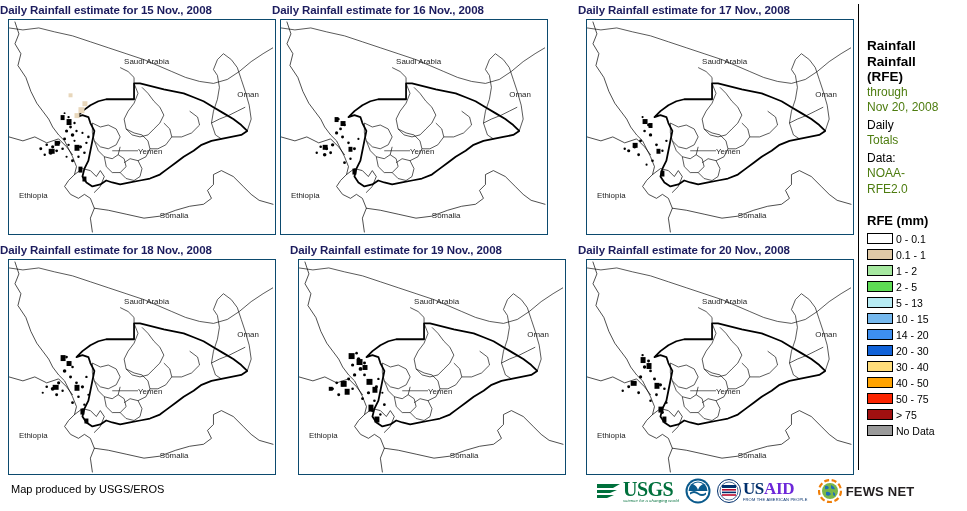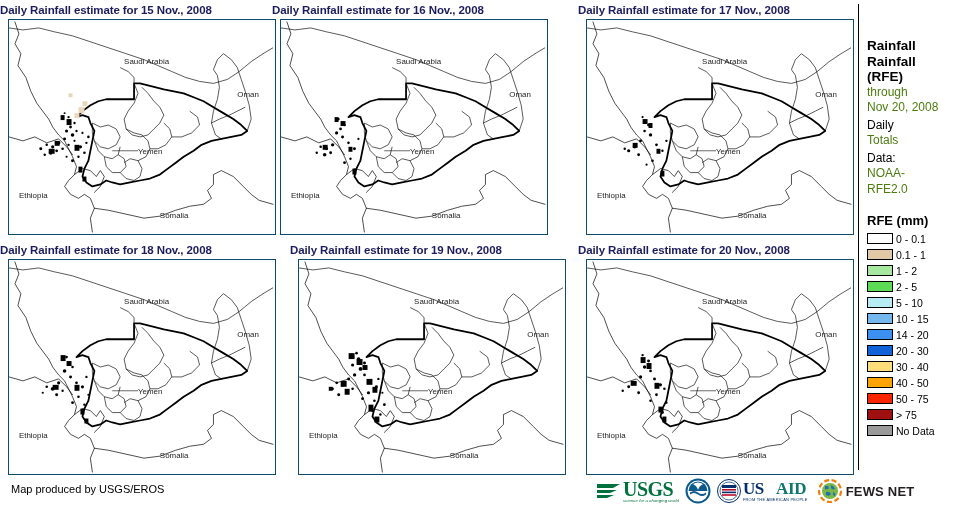--- a/index.html
+++ b/index.html
@@ -153,21 +153,21 @@
     font-style: italic;
   }
   .usaid-text {
     font-family: "Liberation Serif", serif;
     font-weight: bold;
     font-size: 17px;
     line-height: 16px;
     letter-spacing: -0.3px;
   }
   .usaid-us { color: #002f6c; }
-  .usaid-aid { color: #0f766e; margin-left: 12px; }
+  .usaid-aid { color: #6d28d9; }
   .usaid-tag {
     font-size: 4px;
     color: #002f6c;
     letter-spacing: 0.2px;
   }
   .fews-text {
     font-family: "Liberation Sans", sans-serif;
     font-weight: bold;
     font-size: 13px;
     color: #231f20;
@@ -617,21 +617,21 @@
     <div class="legend-row">
       <span class="legend-swatch" style="background-color: rgb(166, 232, 160);"></span>
       <span class="legend-label">1 - 2</span>
     </div>
     <div class="legend-row">
       <span class="legend-swatch" style="background-color: rgb(93, 219, 84);"></span>
       <span class="legend-label">2 - 5</span>
     </div>
     <div class="legend-row">
       <span class="legend-swatch" style="background-color: rgb(184, 236, 244);"></span>
-      <span class="legend-label">5 - 10</span>
+      <span class="legend-label">5 - 13</span>
     </div>
     <div class="legend-row">
       <span class="legend-swatch" style="background-color: rgb(117, 184, 238);"></span>
       <span class="legend-label">10 - 15</span>
     </div>
     <div class="legend-row">
       <span class="legend-swatch" style="background-color: rgb(61, 143, 240);"></span>
       <span class="legend-label">14 - 20</span>
     </div>
     <div class="legend-row">

